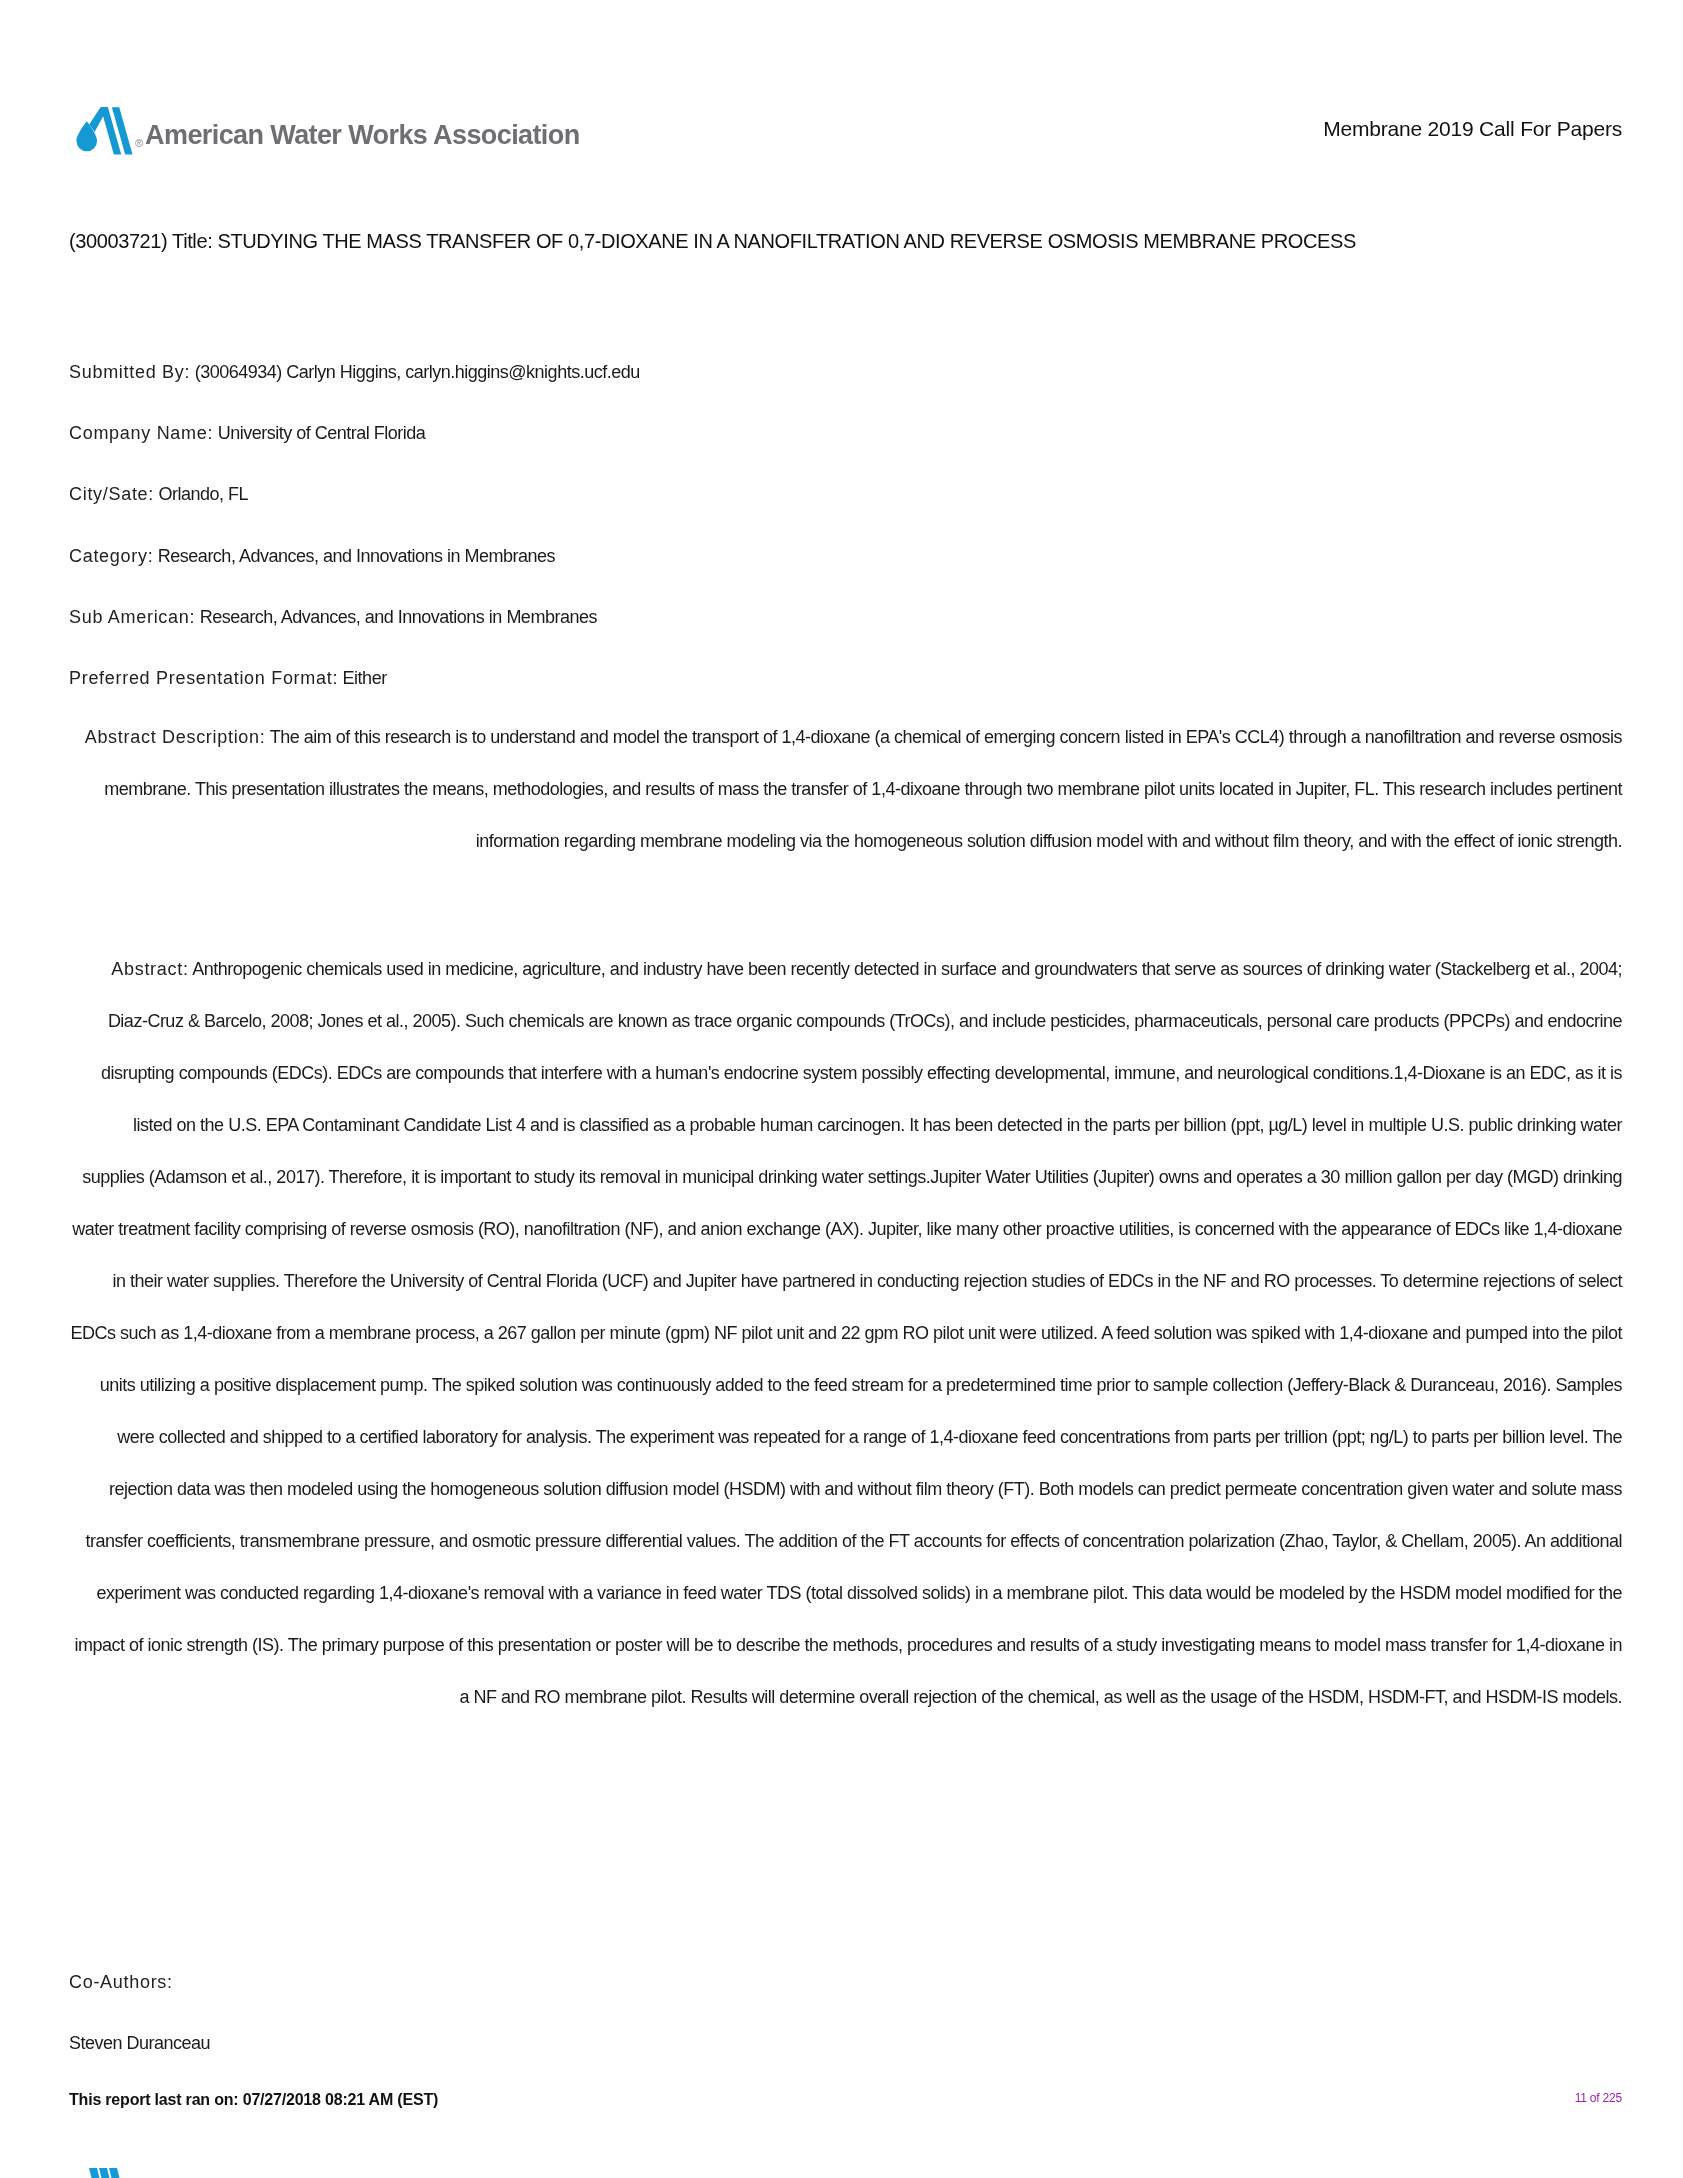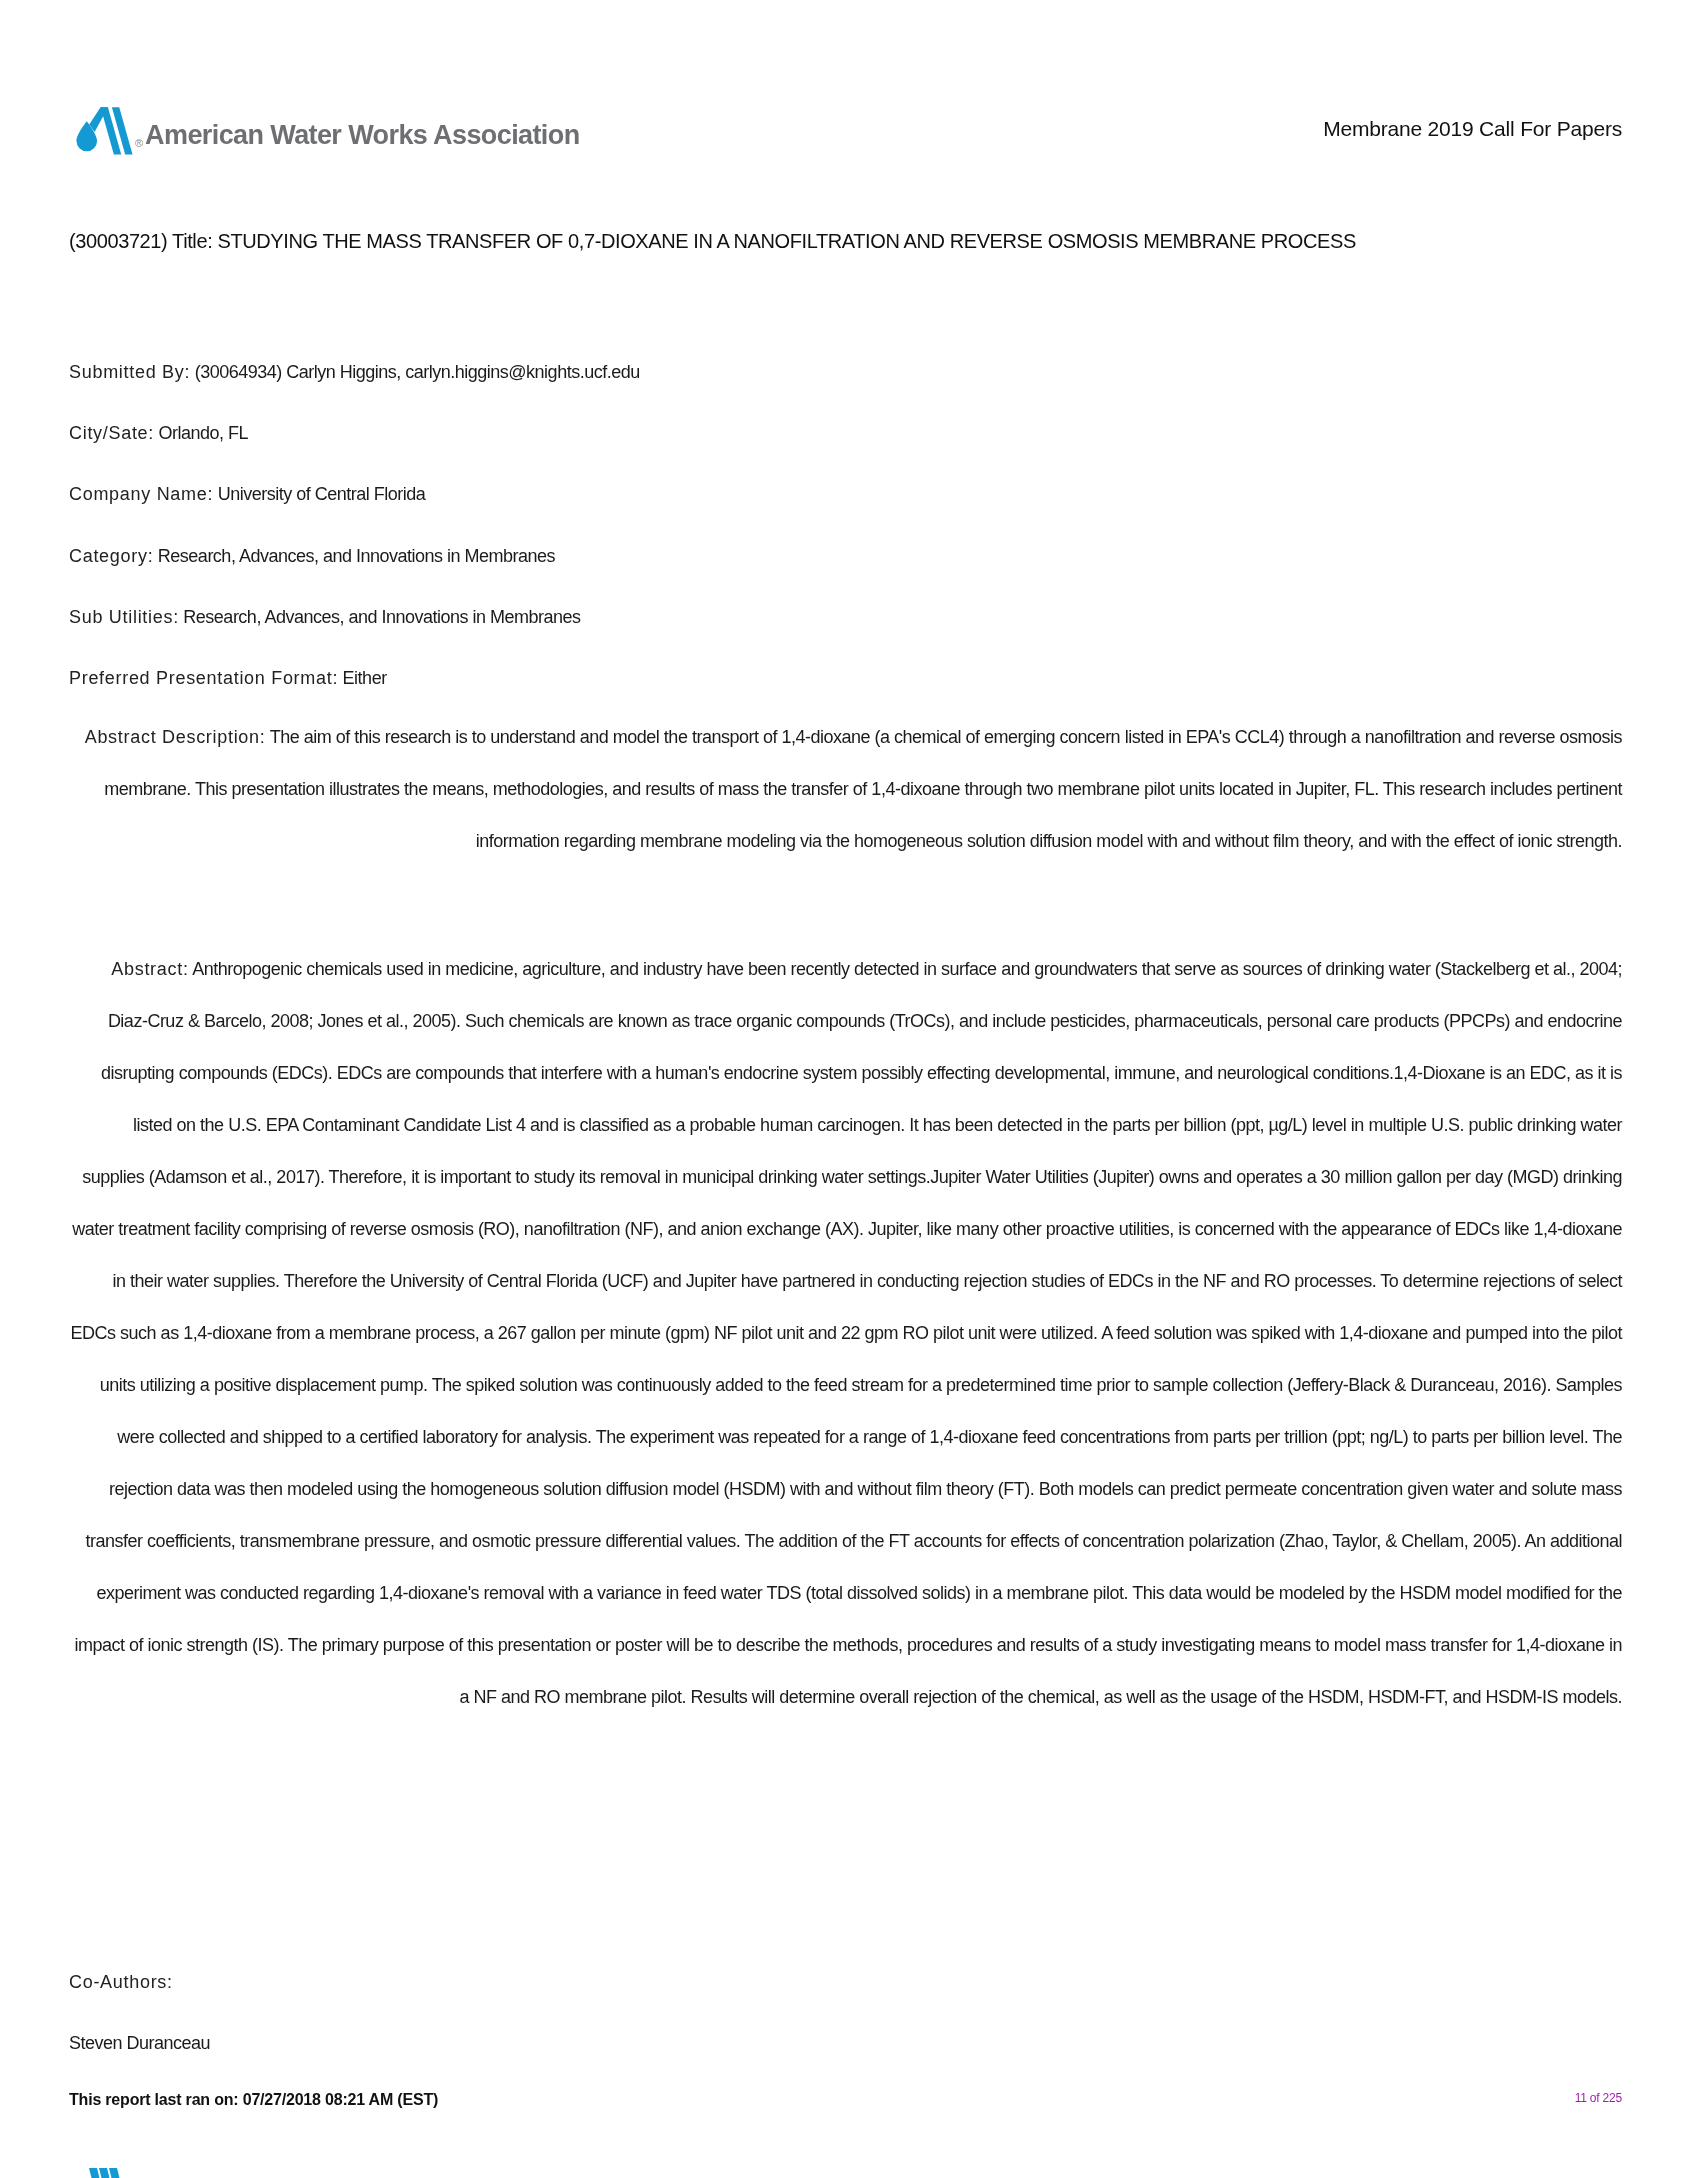--- a/index.html
+++ b/index.html
@@ -71,27 +71,27 @@
     <span class="reg-mark">®</span>
     <span class="org-name">American Water Works Association</span>
   </div>
 
   <div class="abs report-title">Membrane 2019 Call For Papers</div>
 
   <div class="abs title-line">(30003721) Title: STUDYING THE MASS TRANSFER OF 0,7-DIOXANE IN A NANOFILTRATION AND REVERSE OSMOSIS MEMBRANE PROCESS</div>
 
   <div class="abs field-block fb-submitter bodytext">
     <div class="field-row"><span class="lbl">Submitted By:</span><span> (30064934) Carlyn Higgins, carlyn.higgins@knights.ucf.edu</span></div>
+    <div class="field-row"><span class="lbl">Company Name:</span><span> University of Central Florida</span></div>
     <div class="field-row"><span class="lbl">City/Sate:</span><span> Orlando, FL</span></div>
-    <div class="field-row"><span class="lbl">Company Name:</span><span> University of Central Florida</span></div>
   </div>
 
   <div class="abs field-block fb-classification bodytext">
     <div class="field-row"><span class="lbl">Category:</span><span> Research, Advances, and Innovations in Membranes</span></div>
-    <div class="field-row"><span class="lbl">Sub Utilities:</span><span> Research, Advances, and Innovations in Membranes</span></div>
+    <div class="field-row"><span class="lbl">Sub American:</span><span> Research, Advances, and Innovations in Membranes</span></div>
     <div class="field-row"><span class="lbl">Preferred Presentation Format:</span><span> Either</span></div>
   </div>
 
   <div class="abs para-block pb-absdesc bodytext">
     <span class="lbl">Abstract Description:</span><span> The aim of this research is to understand and model the transport of 1,4-dioxane (a chemical of emerging concern listed in EPA's CCL4) through a nanofiltration and reverse osmosis membrane. This presentation illustrates the means, methodologies, and results of mass the transfer of 1,4-dixoane through two membrane pilot units located in Jupiter, FL. This research includes pertinent information regarding membrane modeling via the homogeneous solution diffusion model with and without film theory, and with the effect of ionic strength.</span>
   </div>
 
   <div class="abs para-block pb-abstract bodytext">
     <span class="lbl">Abstract:</span><span> Anthropogenic chemicals used in medicine, agriculture, and industry have been recently detected in surface and groundwaters that serve as sources of drinking water (Stackelberg et al., 2004; Diaz-Cruz &amp; Barcelo, 2008; Jones et al., 2005). Such chemicals are known as trace organic compounds (TrOCs), and include pesticides, pharmaceuticals, personal care products (PPCPs) and endocrine disrupting compounds (EDCs). EDCs are compounds that interfere with a human's endocrine system possibly effecting developmental, immune, and neurological conditions.1,4-Dioxane is an EDC, as it is listed on the U.S. EPA Contaminant Candidate List 4 and is classified as a probable human carcinogen. It has been detected in the parts per billion (ppt, µg/L) level in multiple U.S. public drinking water supplies (Adamson et al., 2017). Therefore, it is important to study its removal in municipal drinking water settings.Jupiter Water Utilities (Jupiter) owns and operates a 30 million gallon per day (MGD) drinking water treatment facility comprising of reverse osmosis (RO), nanofiltration (NF), and anion exchange (AX). Jupiter, like many other proactive utilities, is concerned with the appearance of EDCs like 1,4-dioxane in their water supplies. Therefore the University of Central Florida (UCF) and Jupiter have partnered in conducting rejection studies of EDCs in the NF and RO processes. To determine rejections of select EDCs such as 1,4-dioxane from a membrane process, a 267 gallon per minute (gpm) NF pilot unit and 22 gpm RO pilot unit were utilized. A feed solution was spiked with 1,4-dioxane and pumped into the pilot units utilizing a positive displacement pump. The spiked solution was continuously added to the feed stream for a predetermined time prior to sample collection (Jeffery-Black &amp; Duranceau, 2016). Samples were collected and shipped to a certified laboratory for analysis. The experiment was repeated for a range of 1,4-dioxane feed concentrations from parts per trillion (ppt; ng/L) to parts per billion level. The rejection data was then modeled using the homogeneous solution diffusion model (HSDM) with and without film theory (FT). Both models can predict permeate concentration given water and solute mass transfer coefficients, transmembrane pressure, and osmotic pressure differential values. The addition of the FT accounts for effects of concentration polarization (Zhao, Taylor, &amp; Chellam, 2005). An additional experiment was conducted regarding 1,4-dioxane's removal with a variance in feed water TDS (total dissolved solids) in a membrane pilot. This data would be modeled by the HSDM model modified for the impact of ionic strength (IS). The primary purpose of this presentation or poster will be to describe the methods, procedures and results of a study investigating means to model mass transfer for 1,4-dioxane in a NF and RO membrane pilot. Results will determine overall rejection of the chemical, as well as the usage of the HSDM, HSDM-FT, and HSDM-IS models.</span>
   </div>

